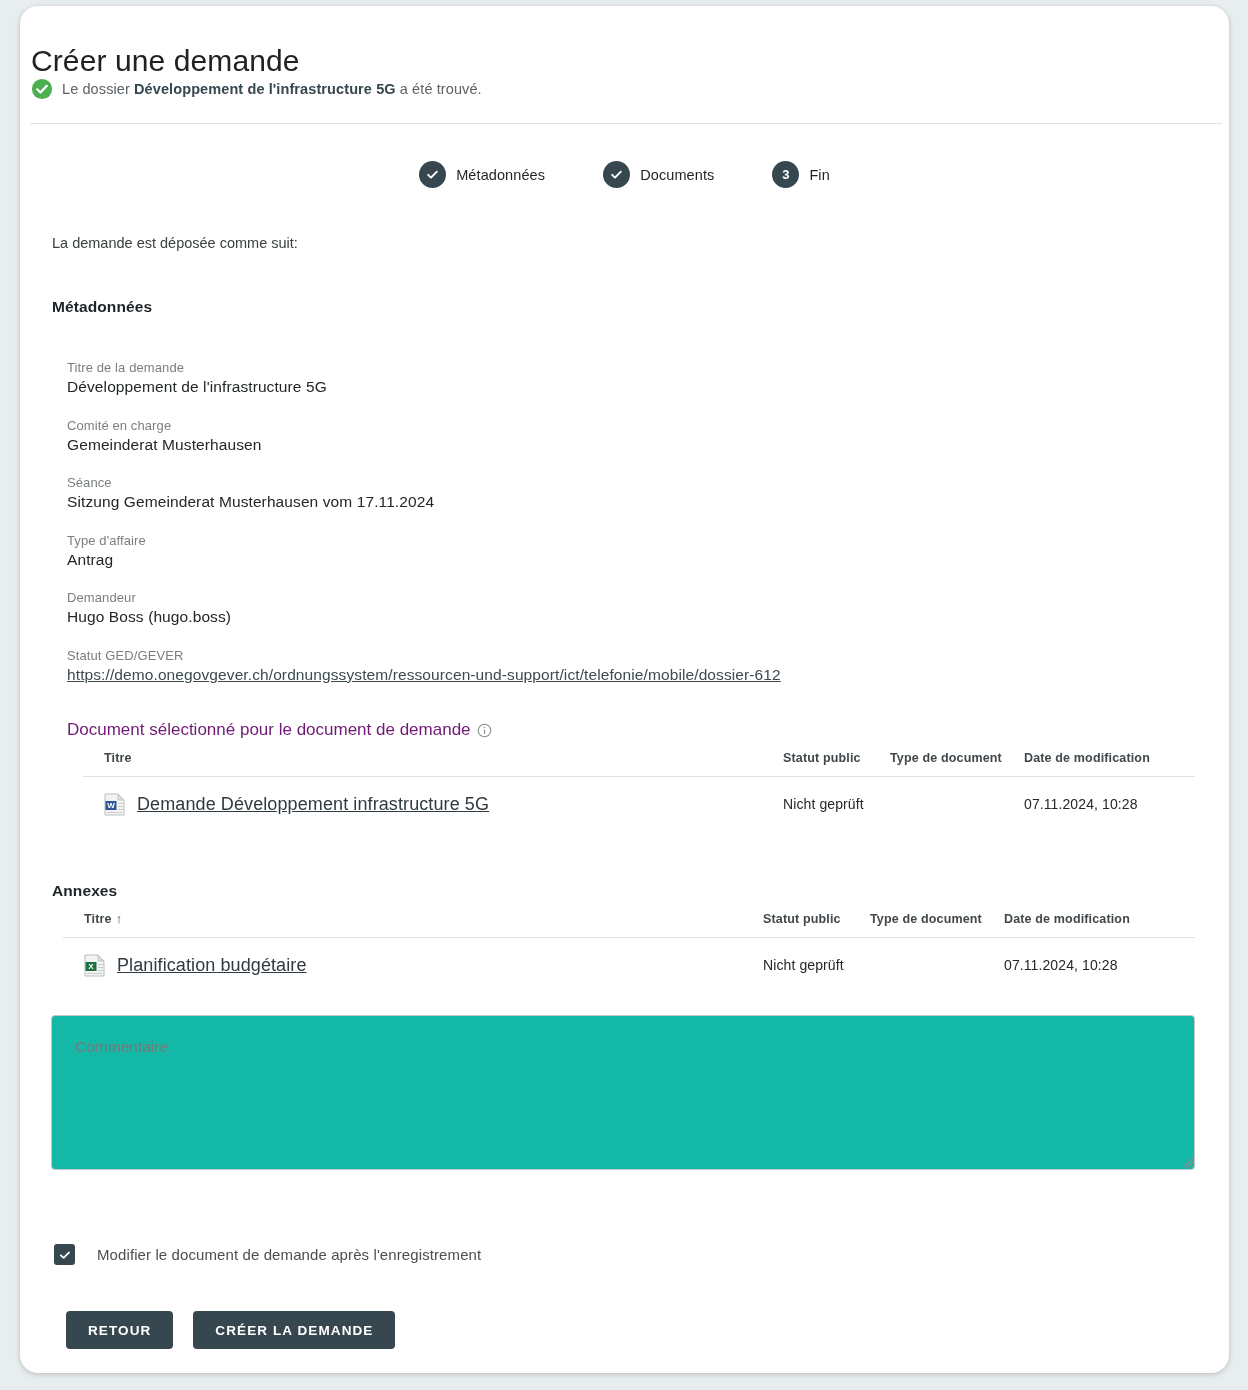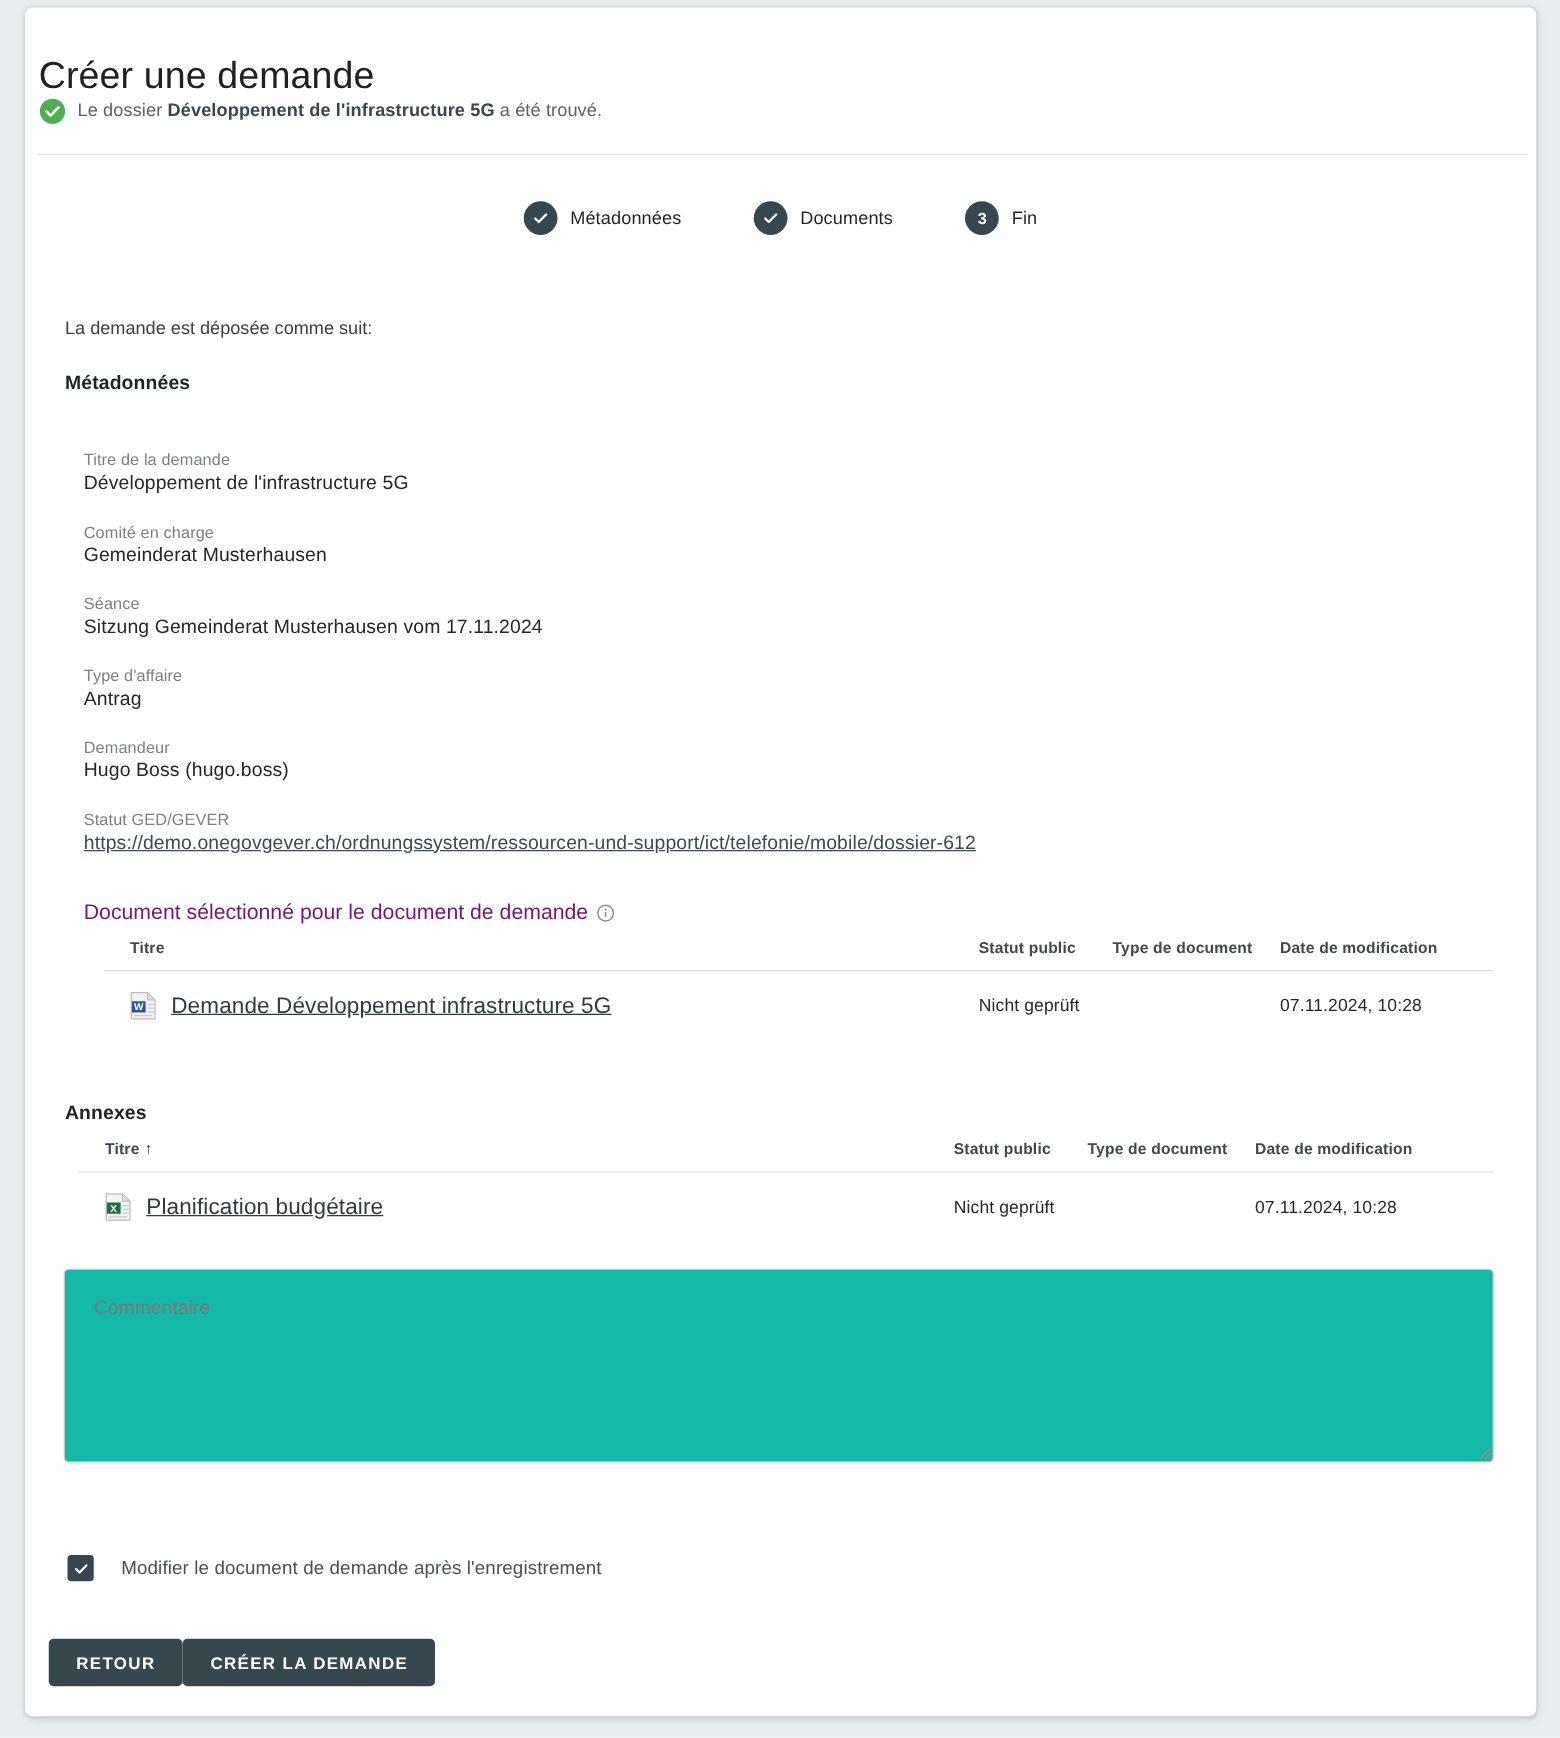--- a/index.html
+++ b/index.html
@@ -12,21 +12,21 @@
   .page {
     width: 1248px; height: 1390px;
     position: relative;
     overflow: hidden;
   }
   .card {
     position: absolute;
     left: 20px; top: 6px;
     width: 1209px; height: 1367px;
     background: #ffffff;
-    border-radius: 6px;
+    border-radius: 18px;
     box-shadow: 0 1px 4px rgba(0,0,0,0.16), 0 2px 10px rgba(0,0,0,0.06);
   }
 
   
   .page-title {
     position: absolute; left: 11px; top: 18px;
     font-size: 30px; font-weight: 400; color: #212121;
     letter-spacing: 0.1px;
   }
   .status-row {
@@ -57,21 +57,21 @@
     display: flex; align-items: center; justify-content: center;
     font-size: 13px; font-weight: 600;
     flex: 0 0 27px;
   }
   .step-circle svg { width: 15px; height: 15px; display: block; }
   .step-label { font-size: 14.5px; color: #1f2325; letter-spacing: 0.1px; }
 
   
   .intro {
     position: absolute; left: 32px; top: 229px;
-    font-size: 14.5px; color: #3b4042; margin-top: 20px;
+    font-size: 14.5px; color: #3b4042;
   }
   .section-title {
     font-size: 15.5px; font-weight: 700; color: #1d2326;
     letter-spacing: 0.1px;
   }
   #meta-heading { position: absolute; left: 32px; top: 292px; }
 
   .fields { position: absolute; left: 47px; top: 330px; margin-top: 24px; }
   .field { margin-bottom: 21.5px; }
   .field-label {
@@ -161,22 +161,22 @@
     width: 21px; height: 21px; border-radius: 3px;
     background: #37474f; display: flex;
     align-items: center; justify-content: center;
     flex: 0 0 21px; cursor: pointer;
   }
   .checkbox svg { width: 14px; height: 14px; display: block; }
   .check-label { font-size: 15px; color: #4a4f52; letter-spacing: 0.1px; }
 
   
   .btn-row {
-    position: absolute; left: 19px; top: 1305px;
-    display: flex; gap: 0;
+    position: absolute; left: 46px; top: 1305px;
+    display: flex; gap: 20px;
   }
   .btn {
     background: #37474f; color: #ffffff;
     border: none; border-radius: 4px;
     font-family: "Liberation Sans", sans-serif;
     font-size: 13.5px; font-weight: 700;
     letter-spacing: 1.1px;
     padding: 0 22px; height: 38px;
     cursor: pointer;
     display: flex; align-items: center; justify-content: center;

